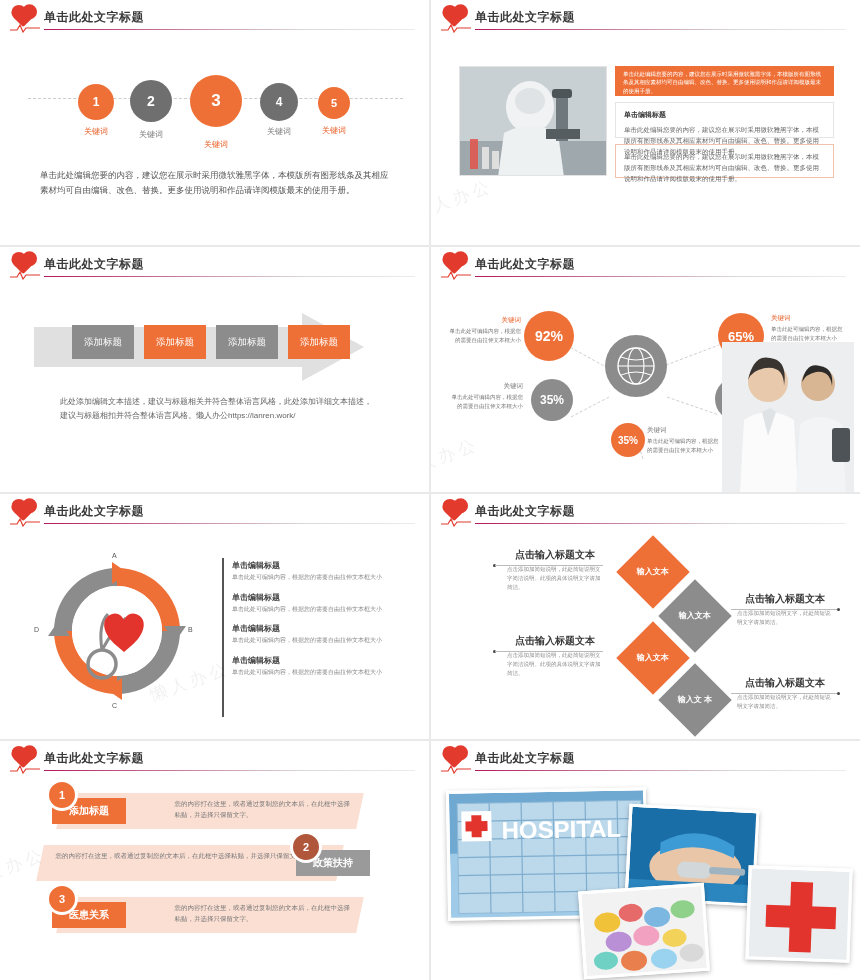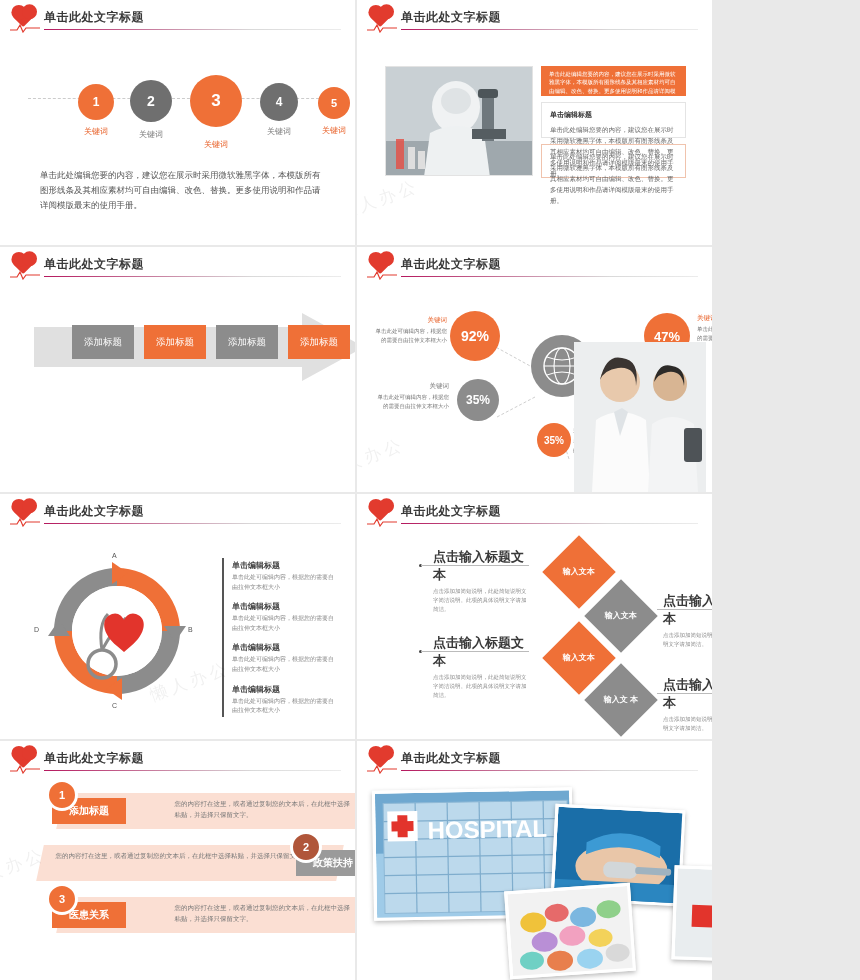--- a/index.html
+++ b/index.html
@@ -7,21 +7,21 @@
     width: 860px; height: 980px;
     background: #e9e9e9;
     font-family: "Liberation Sans", sans-serif;
     overflow: hidden;
   }
   .grid {
     display: grid;
     grid-template-columns: 1fr 1fr;
     grid-template-rows: repeat(4, 245px);
     gap: 2px;
-    width: 712px; height: 980px;
+    width: 860px; height: 980px;
   }
   .slide {
     background: #fff;
     position: relative;
     overflow: hidden;
   }
   
   .hd {
     position: absolute;
     top: 8px; left: 10px; right: 14px;
@@ -213,21 +213,21 @@
     width: 52px; height: 52px;
     transform: rotate(45deg);
     display: flex; align-items: center; justify-content: center;
   }
   .dia span {
     transform: rotate(-45deg);
     color: #fff; font-size: 8px; font-weight: bold;
     text-align: center; line-height: 1.3;
   }
   .s6-txt { position: absolute; width: 96px; }
-  .s6-txt .t { font-size: 13px; font-weight: bold; color: #3a3a3a; margin-bottom: 3px;}
+  .s6-txt .t { font-size: 10px; font-weight: bold; color: #3a3a3a; margin-bottom: 3px; text-align: center;}
   .s6-txt .d { font-size: 5.5px; color: #8a8a8a; line-height: 1.65;}
   .dot { position: absolute; width: 3px; height: 3px; border-radius: 50%; background: #444;}
   .hline { position: absolute; height: 1px; background: #bbb; }
   .s7-band {
     position: absolute;
     height: 36px;
     background: #fbdfd3;
     font-size: 6.5px; color: #777;
     line-height: 1.7;
     padding: 5px 10px 0 14px;
@@ -362,20 +362,21 @@
     <div class="s3-chip" style="left:144px; background:#ef7037;">
       <span>添加标题</span>
     </div>
     <div class="s3-chip" style="left:216px; background:#8c8c8c;">
       <span>添加标题</span>
     </div>
     <div class="s3-chip" style="left:288px; background:#ef7037;">
       <span>添加标题</span>
     </div>
 
+    <div class="s3-text">此处添加编辑文本描述，建议与标题相关并符合整体语言风格，此处添加详细文本描述，建议与标题相扣并符合整体语言风格。懒人办公https://lanren.work/</div>
   </div>
 
   <div class="slide">
     <div class="hd">
       <div class="logo">
         <div class="heart"></div>
         <svg class="pulse" viewBox="0 0 30 10">
             <polyline points="0,7 7,7 10,2 13,9 16,5 30,5" fill="none" stroke="#e23b2e" stroke-width="1.2"></polyline>
           </svg>
       </div>
@@ -395,21 +396,21 @@
       <svg viewBox="0 0 40 40" width="40" height="40">
         <circle cx="20" cy="20" r="18" fill="none" stroke="#fff" stroke-width="1.4"></circle>
         <ellipse cx="20" cy="20" rx="8" ry="18" fill="none" stroke="#fff" stroke-width="1.1"></ellipse>
         <line x1="2" y1="20" x2="38" y2="20" stroke="#fff" stroke-width="1.1"></line>
         <path d="M5 11 Q20 17 35 11" fill="none" stroke="#fff" stroke-width="1"></path>
         <path d="M5 29 Q20 23 35 29" fill="none" stroke="#fff" stroke-width="1"></path>
       </svg>
     </div>
 
     <div class="pct" style="left:93px; top:64px; width:50px; height:50px; background:#ef7037; font-size:14px;">92%</div>
-    <div class="pct" style="left:287px; top:66px; width:46px; height:46px; background:#ef7037; font-size:13px;">47%</div>
+    <div class="pct" style="left:287px; top:66px; width:46px; height:46px; background:#ef7037; font-size:13px;">65%</div>
     <div class="pct" style="left:100px; top:132px; width:42px; height:42px; background:#8c8c8c; font-size:12px;">35%</div>
     <div class="pct" style="left:284px; top:130px; width:44px; height:44px; background:#8c8c8c; font-size:13px;">55%</div>
     <div class="pct" style="left:180px; top:176px; width:34px; height:34px; background:#ef7037; font-size:10px;">35%</div>
 
     <div class="s4-note" style="left:18px; top:68px; text-align:right;">
       <span class="h">关键词</span>
       <span>单击此处可编辑内容，根据您的需要自由拉伸文本框大小</span>
     </div>
     <div class="s4-note" style="left:340px; top:66px;">
       <span class="h">关键词</span>

